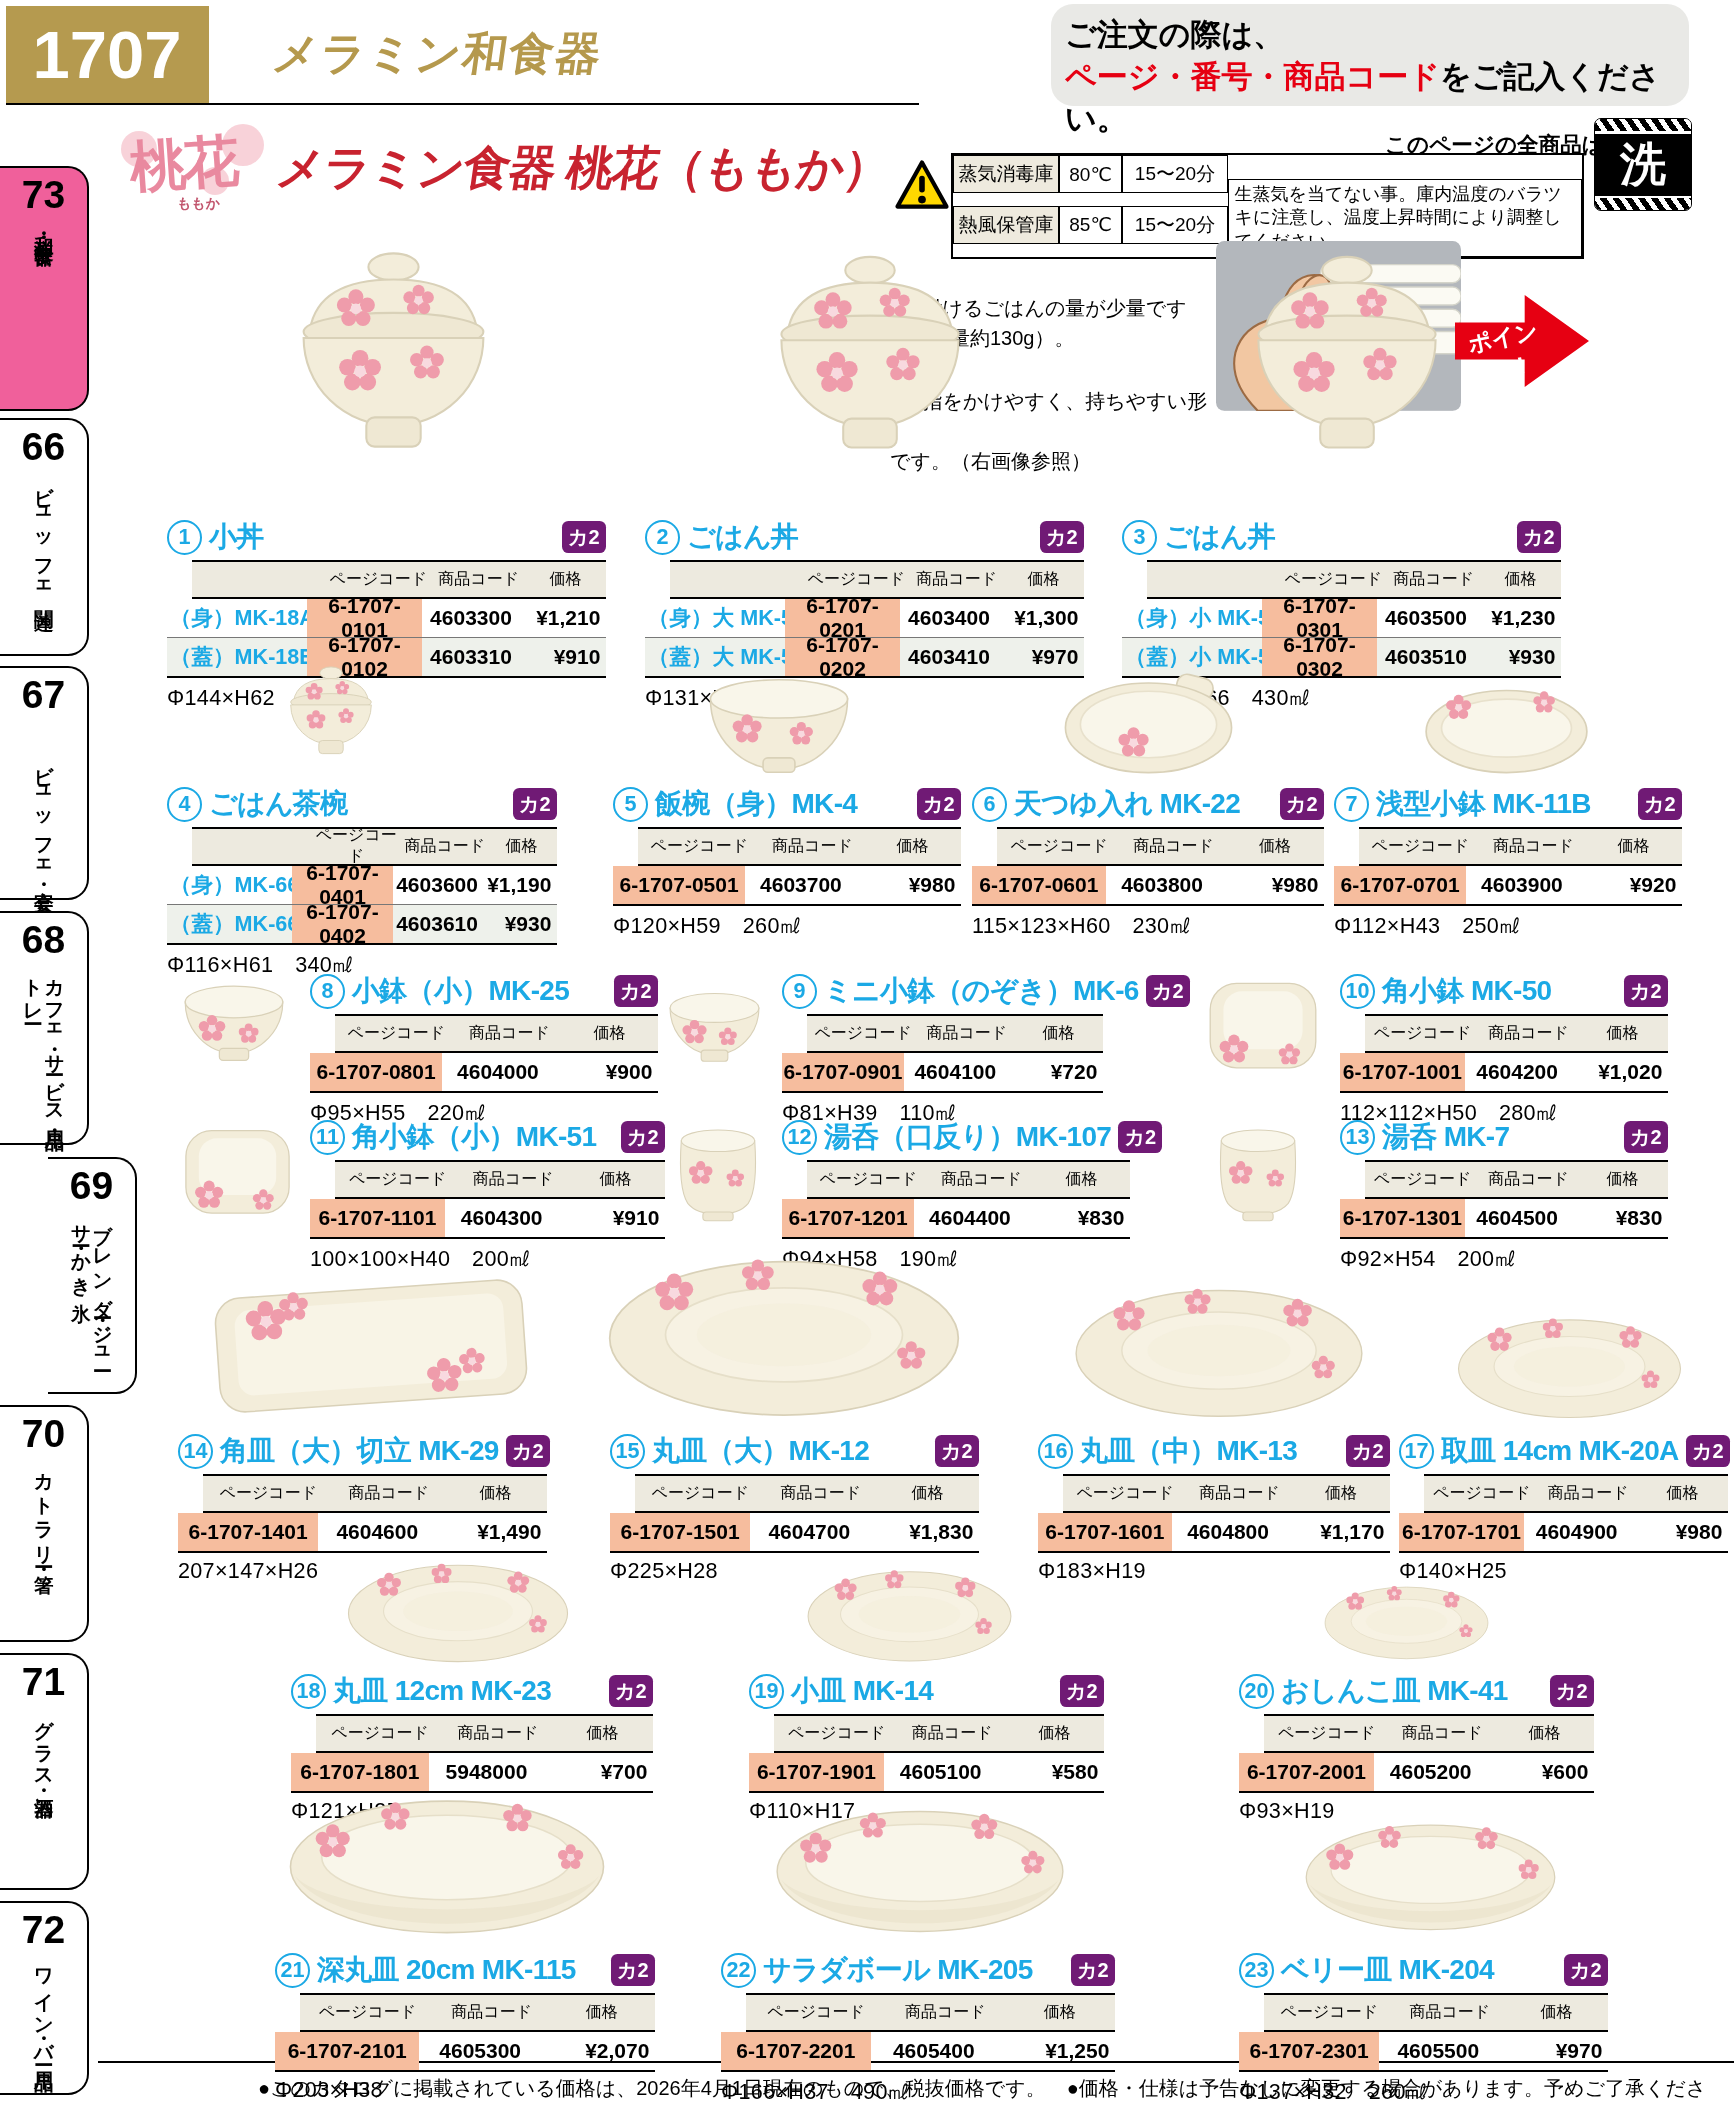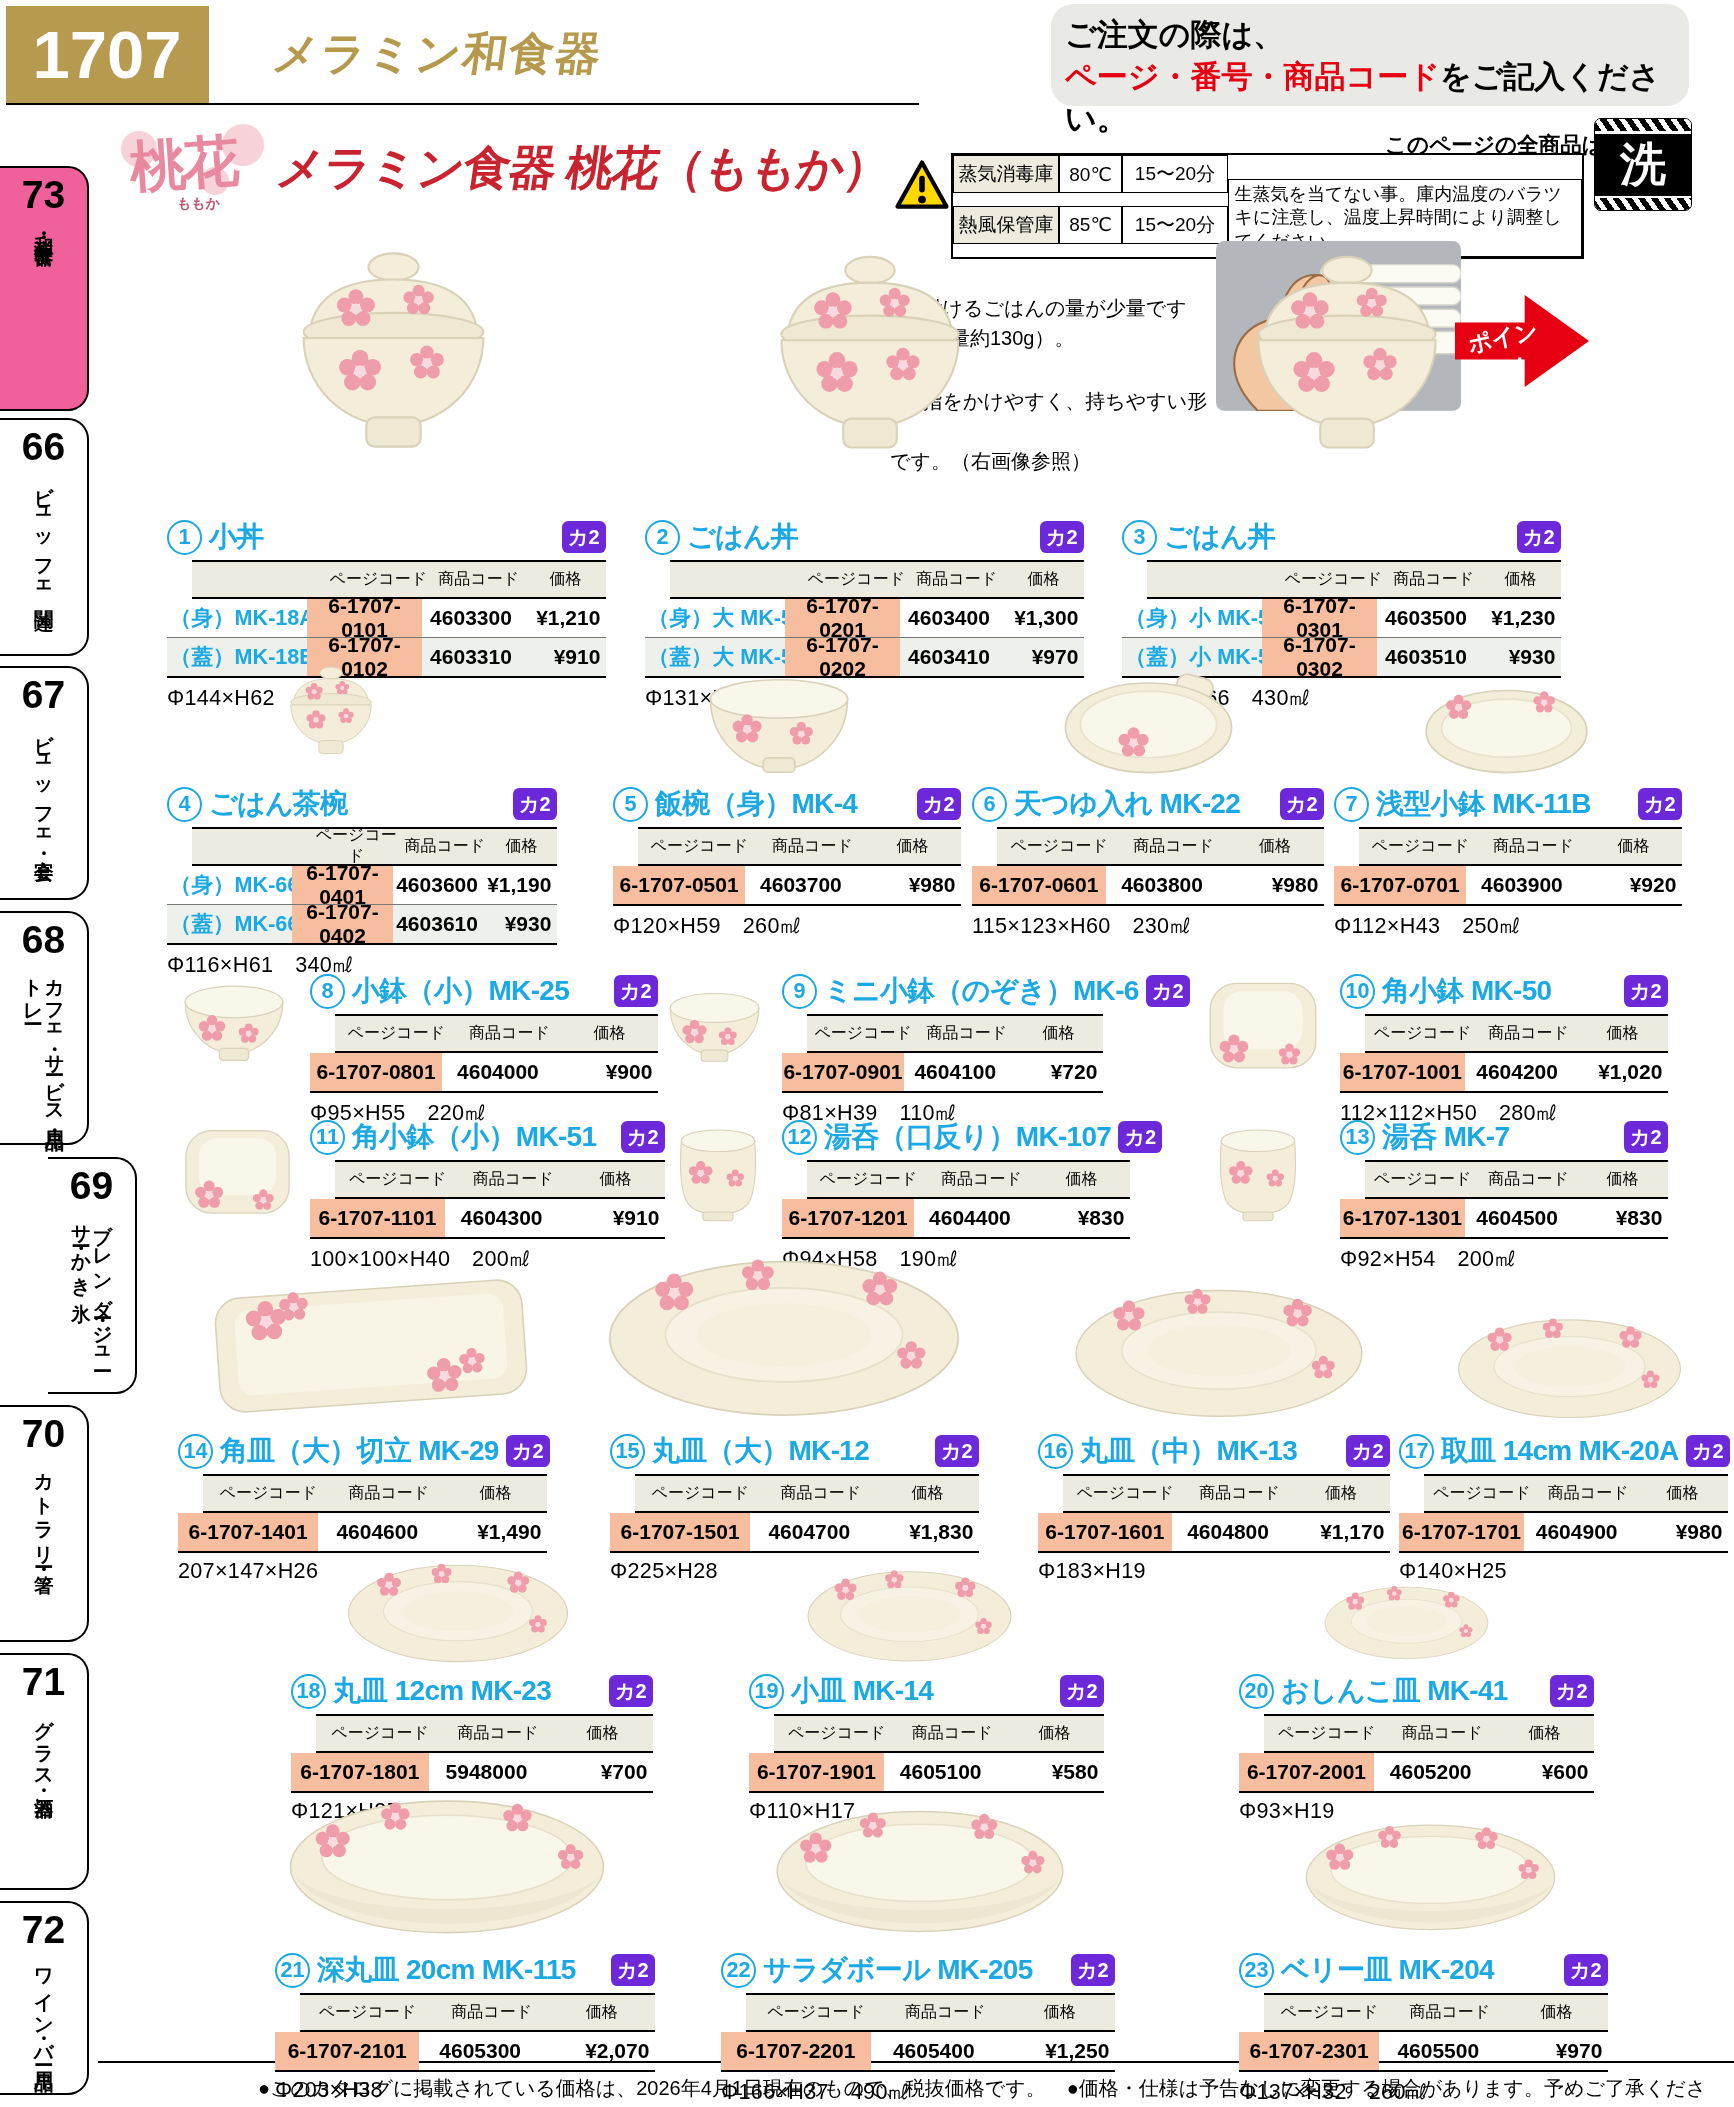--- a/index.html
+++ b/index.html
@@ -57,21 +57,21 @@
     letter-spacing:2.1px;margin-top:5.6px;flex:1;max-height:calc(100% - 63px);line-height:1.1;}
 
   
   .product{position:absolute;}
   .photo{position:absolute;}
   .photo svg{width:100%;height:100%;}
   .title-row{position:relative;display:flex;align-items:center;gap:7px;height:40px;}
   .circ{width:35px;height:35px;border:2.1px solid #1ba9e5;border-radius:50%;color:#1ba9e5;font-weight:bold;
     font-size:21.6px;display:flex;align-items:center;justify-content:center;flex:none;box-sizing:border-box;}
   .pname{color:#1ba9e5;font-weight:bold;font-size:28px;white-space:nowrap;letter-spacing:-0.7px;}
-  .badge{margin-left:auto;background:#6d28d9;color:#fff;font-weight:bold;font-size:20px;
+  .badge{margin-left:auto;background:#701a75;color:#fff;font-weight:bold;font-size:20px;
     padding:2.8px 6.3px;border-radius:6.3px;flex:none;}
   .ptable{margin-top:2.8px;border-bottom:2.1px solid #000;}
   .thead{display:flex;background:#edeadf;border-top:2.8px solid #000;border-bottom:2.1px solid #000;
     font-size:16px;align-items:center;height:35px;margin-left:25px;}
   .thead span{text-align:center;}
   .trow{display:flex;align-items:center;height:38px;font-size:21px;}
   .trow + .trow{border-top:1.4px solid #777;background:#eef1eb;}
   .c-var{width:32%;box-sizing:border-box;}
   .c-page{width:26%;box-sizing:border-box;}
   .c-code{width:22.5%;box-sizing:border-box;}
@@ -165,21 +165,21 @@
   <span class="point-arrow-label" style="position:absolute;left:1461px;top:322px;width:91px;text-align:center;color:#fff;font-weight:bold;font-size:23px;transform:rotate(-12deg);z-index:2;">ポイント!</span>
 
   <div class="tab active" style="top:166px;height:245px;">
     <div class="tab-num">73</div>
     <div class="tab-label">和・洋・中食器</div>
   </div>
   <div class="tab" style="top:418px;height:238px;">
     <div class="tab-num">66</div>
     <div class="tab-label">ビュッフェ関連</div>
   </div>
-  <div class="tab" style="top:666px;height:234px;">
+  <div class="tab" style="top:666px;height:234px;text-align:right;">
     <div class="tab-num">67</div>
     <div class="tab-label">ビュッフェ・宴会</div>
   </div>
   <div class="tab" style="top:911px;height:234px;">
     <div class="tab-num">68</div>
     <div class="tab-label">カフェ・サービス用品・トレー</div>
   </div>
   <div class="tab" style="top:1157px;height:237px;margin-left:48px;">
     <div class="tab-num">69</div>
     <div class="tab-label">ブレンダー・ジューサー・かき氷</div>

